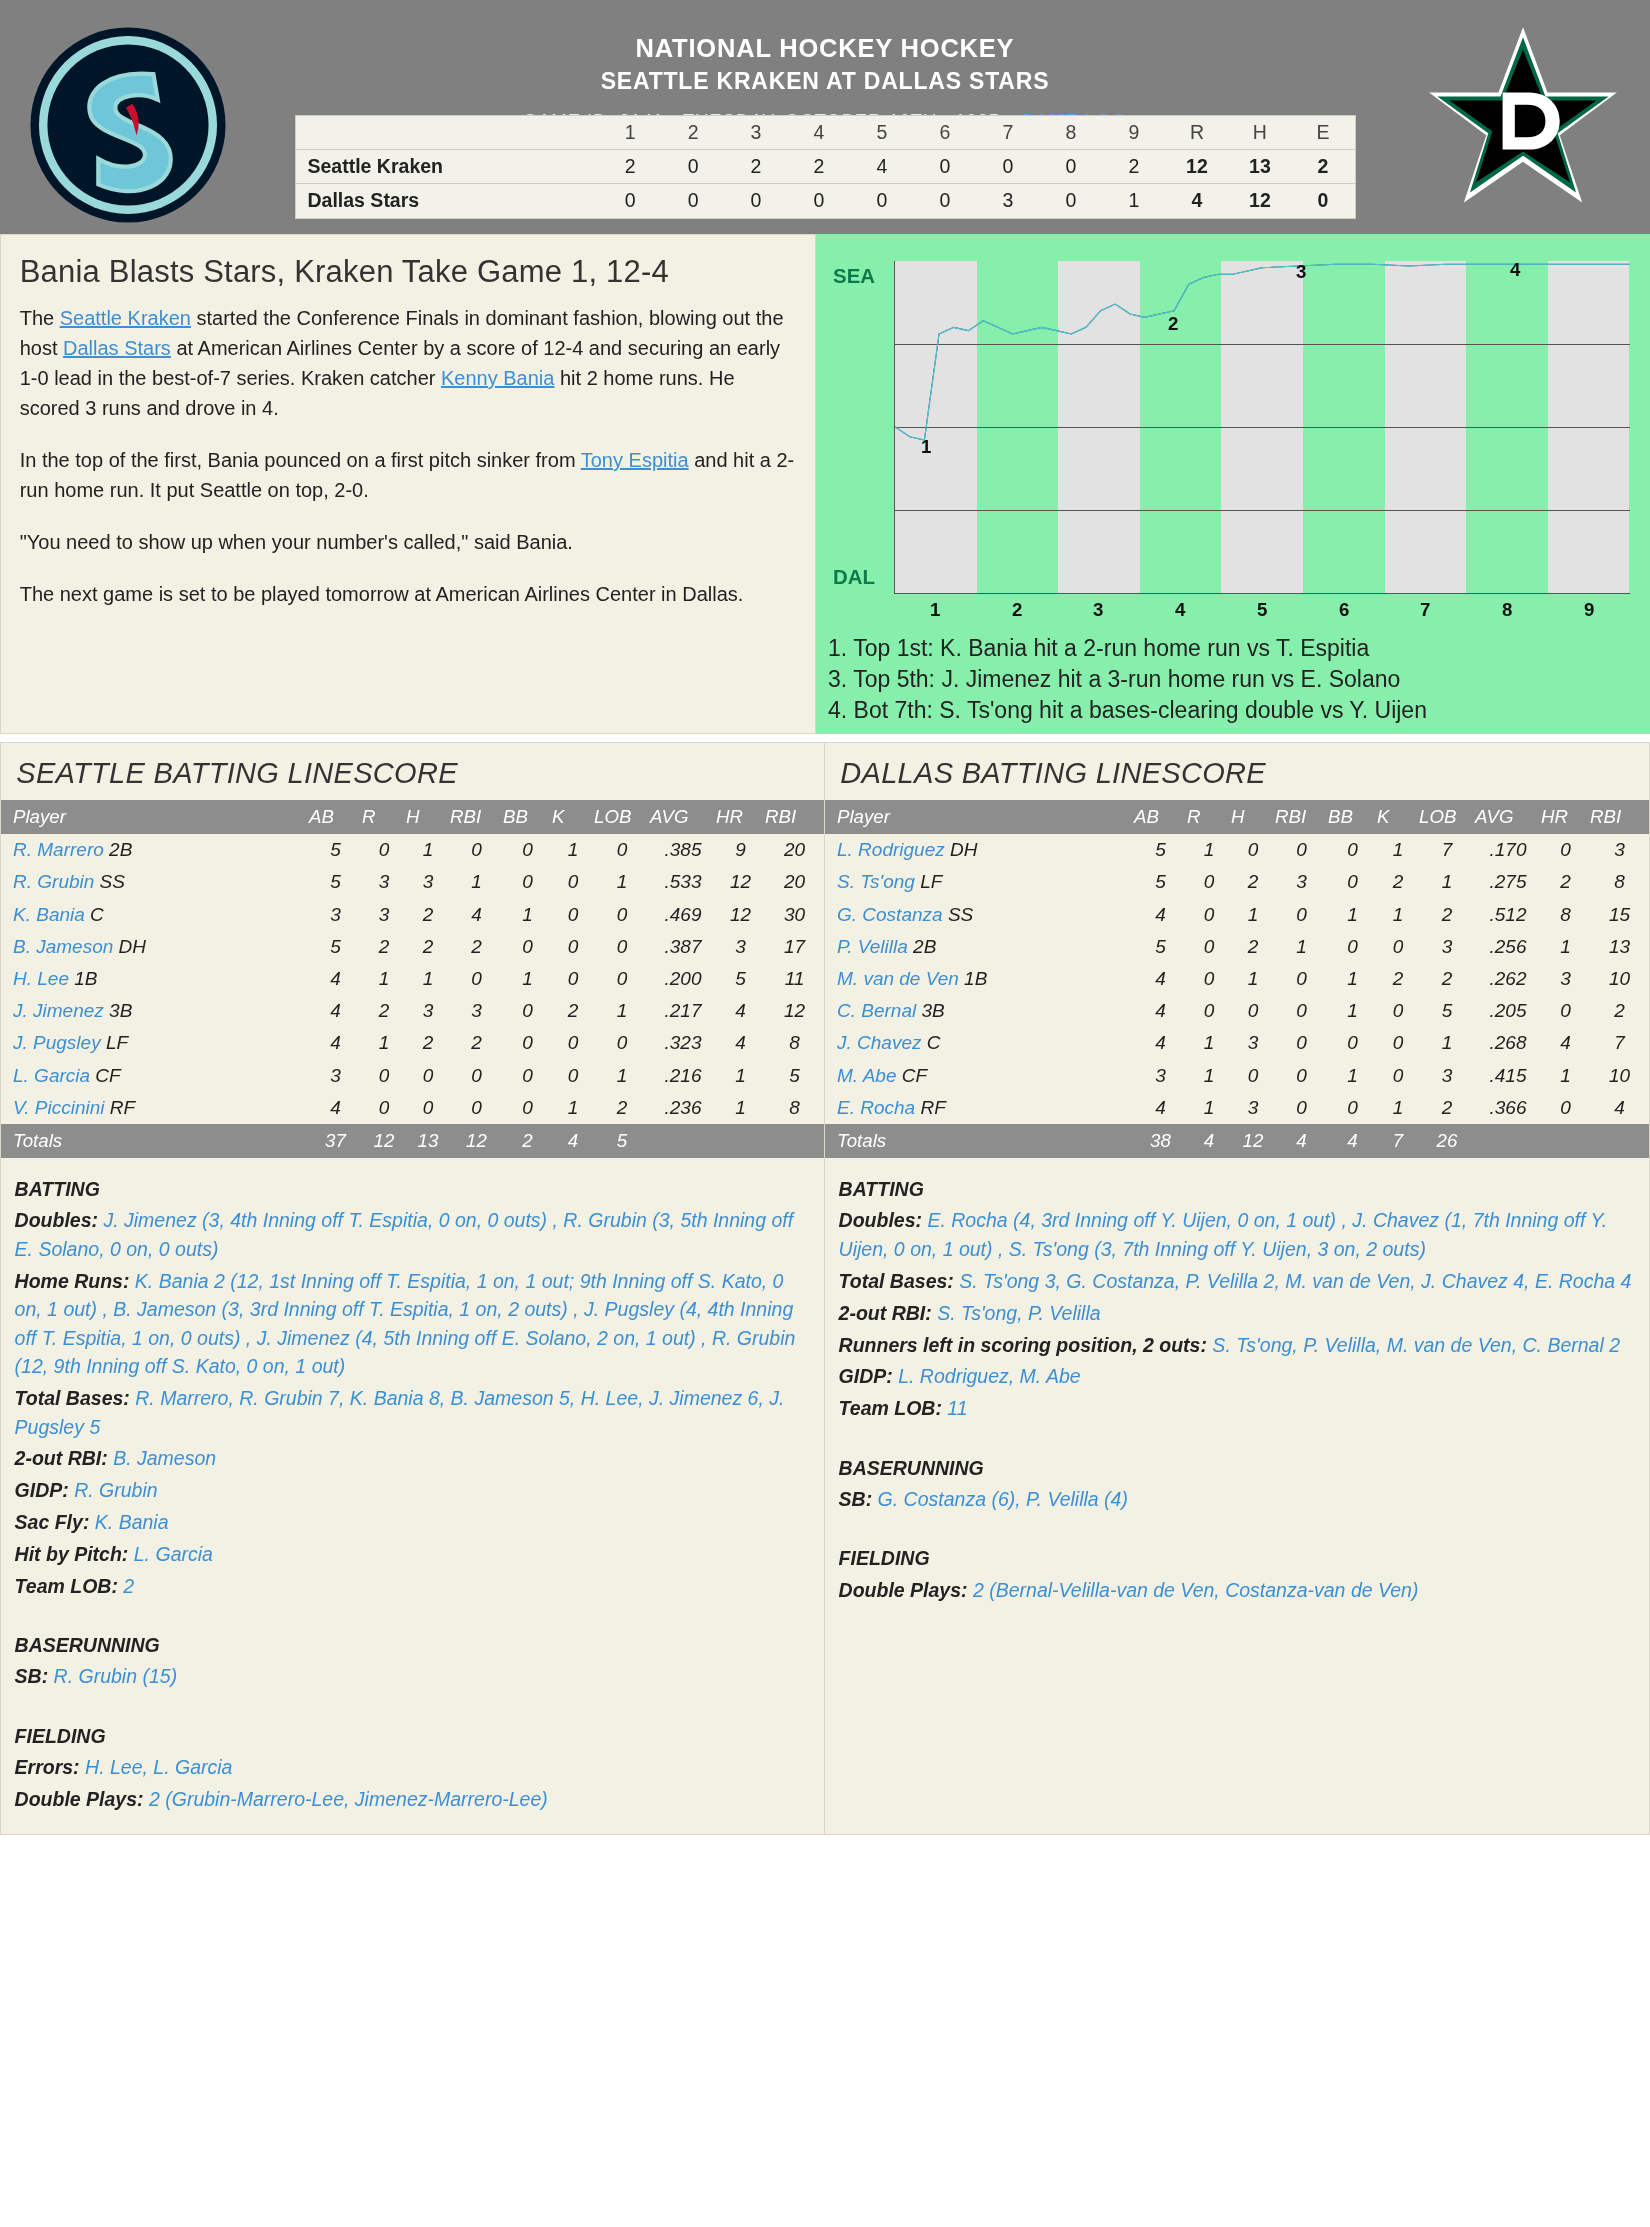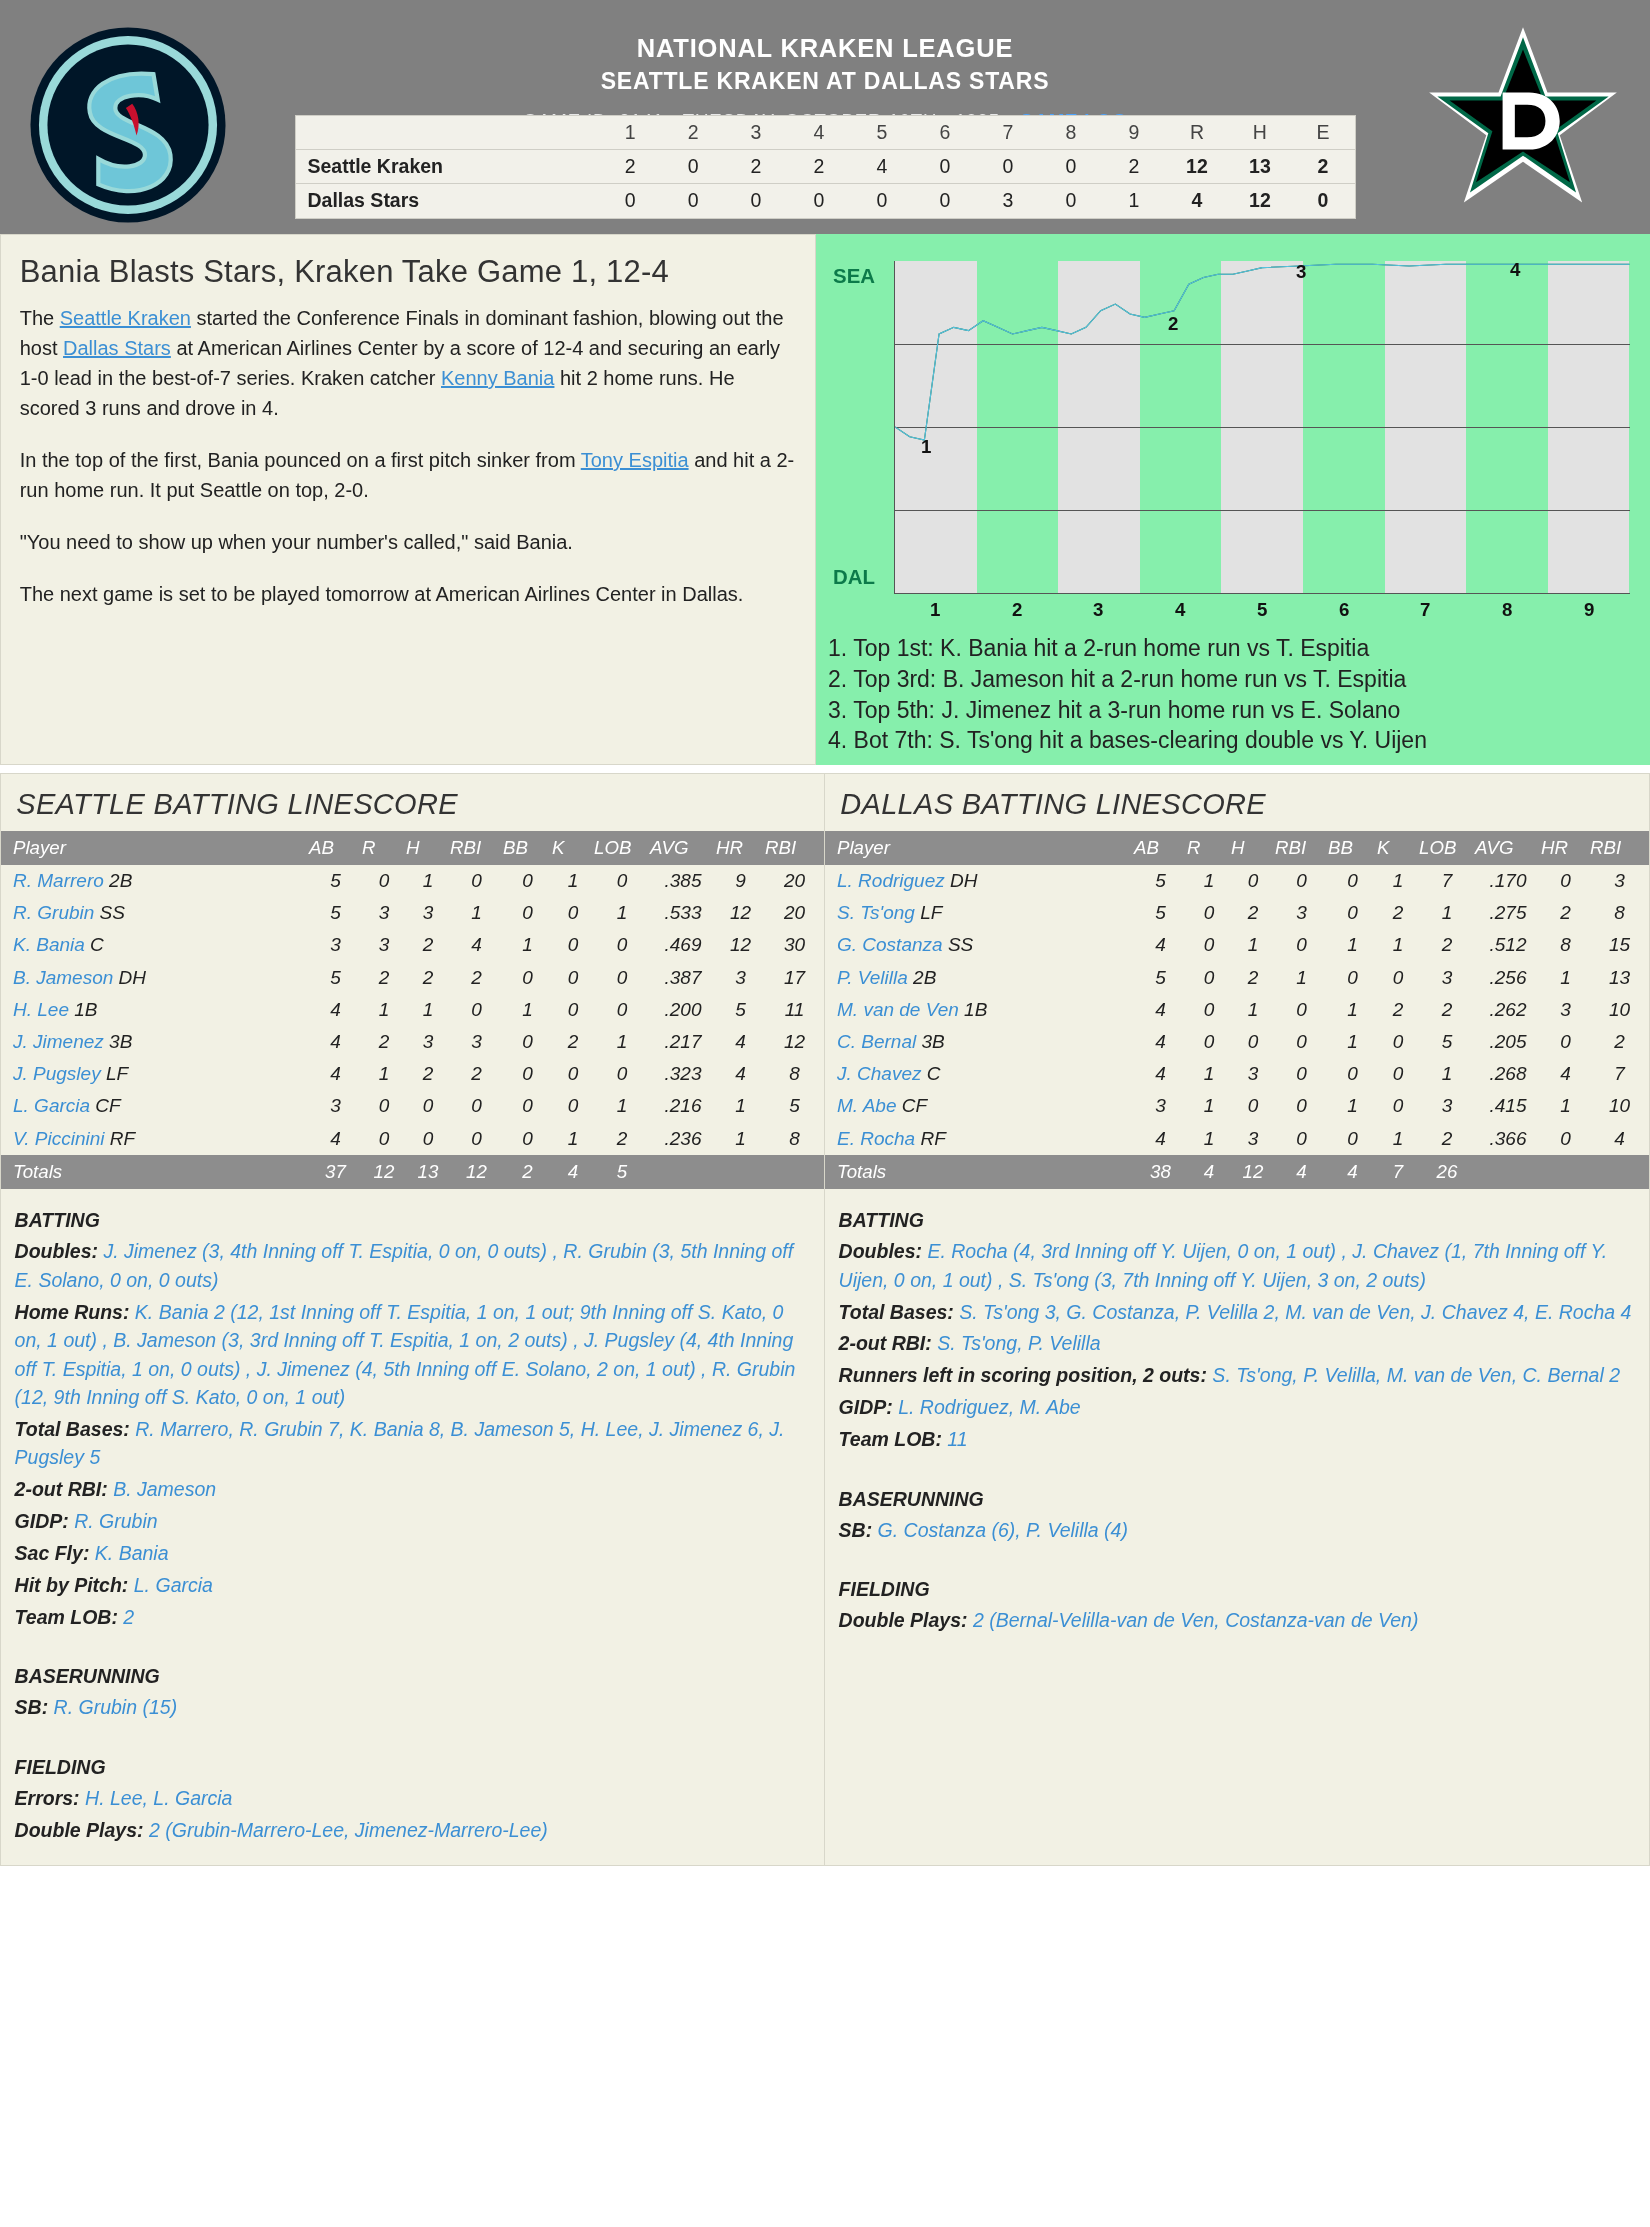--- a/index.html
+++ b/index.html
@@ -146,21 +146,21 @@
     <div class="logo-left">
       <svg width="212" height="212" viewBox="0 0 100 100" aria-hidden="true">
         <circle cx="50" cy="50" r="46" fill="#001628"></circle>
         <circle cx="50" cy="50" r="42" fill="#99d9d9"></circle>
         <circle cx="50" cy="50" r="38" fill="#001628"></circle>
         <path d="M62 26 C40 24 30 34 32 44 C34 56 58 56 58 64 C58 70 46 72 36 66 L36 78 C54 86 72 78 70 64 C68 50 44 50 44 42 C44 36 56 34 64 38 Z" fill="#6ec6d8" stroke="#99d9d9" stroke-width="2"></path>
         <path d="M52 40 C55 44 56 50 54 55 C53 50 51 45 49 42 Z" fill="#c8102e"></path>
       </svg>
     </div>
     <div class="header-center">
-      <div class="league-name">NATIONAL KRAKEN LEAGUE</div>
+      <div class="league-name">NATIONAL HOCKEY HOCKEY</div>
       <div class="matchup">SEATTLE KRAKEN AT DALLAS STARS</div>
       <div class="gameid"><span>GAME ID: 3141 - TUESDAY, OCTOBER 10TH , 1995 - </span><a class="gamelog-link" href="#">GAME LOG</a></div>
     </div>
     <div class="logo-right">
       <svg width="204" height="204" viewBox="0 0 100 100" aria-hidden="true">
         <polygon points="50,4 62,36 96,36 68,57 79,90 50,70 21,90 32,57 4,36 38,36" fill="#ffffff"></polygon>
         <polygon points="50,9 61,38 92,38 67,56 76,85 50,67 24,85 33,56 8,38 39,38" fill="#006847"></polygon>
         <polygon points="50,15 60,40 86,40 65,55 73,80 50,65 27,80 35,55 14,40 40,40" fill="#000000"></polygon>
         <path d="M40 36 L53 36 C63 36 68 43 68 50 C68 57 63 64 53 64 L40 64 Z M46 42 L46 58 L52 58 C58 58 61 55 61 50 C61 45 58 42 52 42 Z" fill="#ffffff"></path>
       </svg>
@@ -277,21 +277,20 @@
           </div>
         <div id="evnums">
             <div class="ev-num" style="left: 93px; top: 190px;">1</div>
             <div class="ev-num" style="left: 340px; top: 67px;">2</div>
             <div class="ev-num" style="left: 468px; top: 15px;">3</div>
             <div class="ev-num" style="left: 682px; top: 13.5px;">4</div>
           </div>
       </div>
       <div class="notes">
         <div>1. Top 1st: K. Bania hit a 2-run home run vs T. Espitia</div>
-        <div>2. Top 3rd: B. Jameson hit a 2-run home run vs T. Espitia</div>
         <div>3. Top 5th: J. Jimenez hit a 3-run home run vs E. Solano</div>
         <div>4. Bot 7th: S. Ts'ong hit a bases-clearing double vs Y. Uijen</div>
       </div>
     </div>
   </div>
 
   <div class="box-row">
 
     <div class="box">
       <h2>SEATTLE BATTING LINESCORE</h2>

